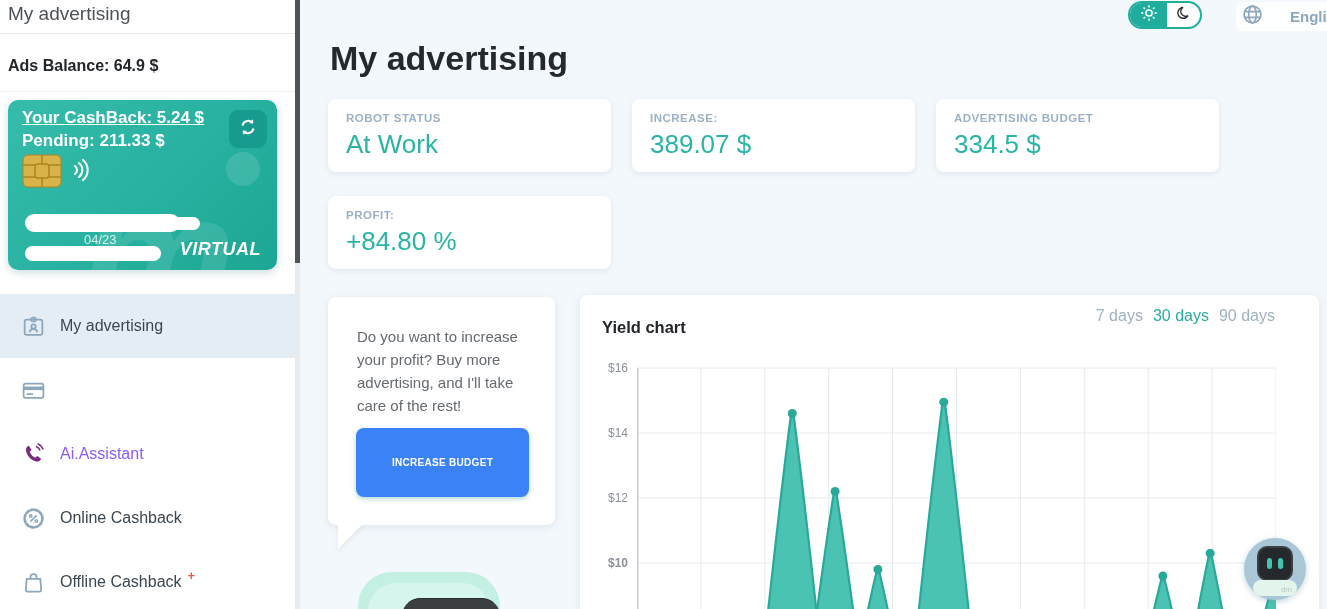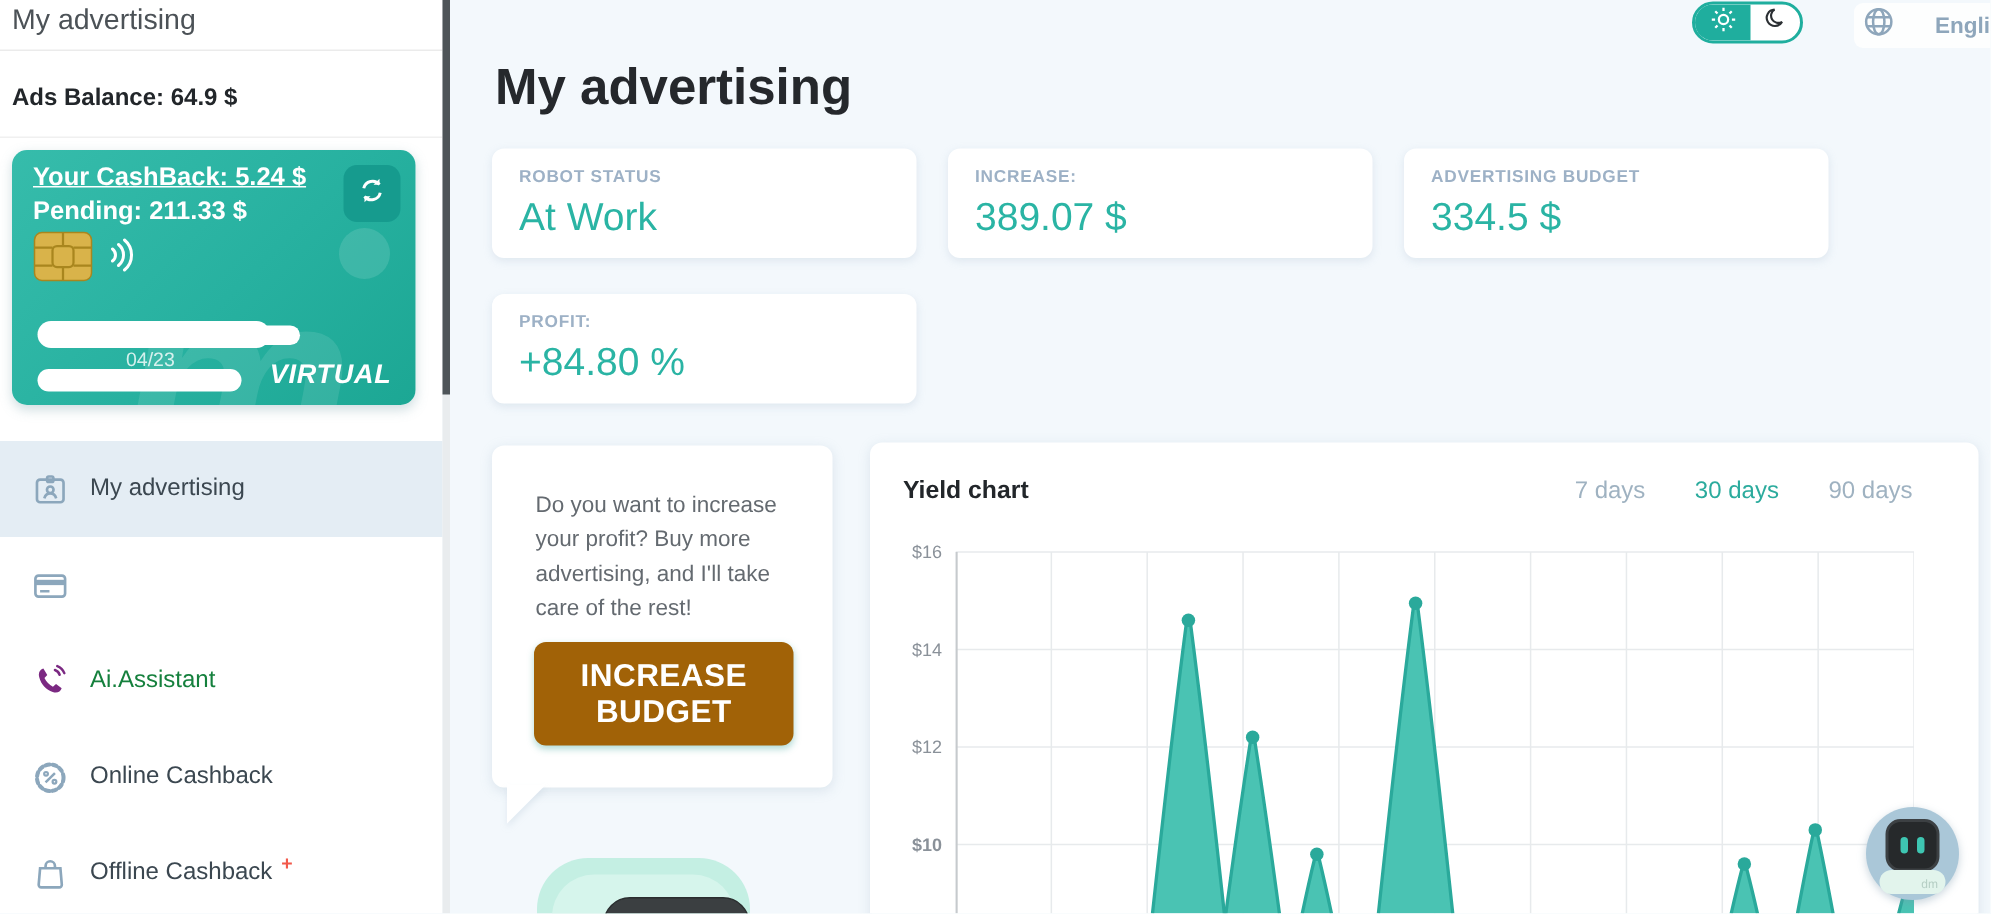--- a/index.html
+++ b/index.html
@@ -37,21 +37,21 @@
   .blob2  { left:17px; top:146px; width:136px; height:15px; border-radius:8px; }
   .cb-expiry { position:absolute; left:76px; top:132px; font-size:13px; color:rgba(255,255,255,.8); }
   .cb-virtual { position:absolute; right:16px; bottom:10px; font-size:18px; font-weight:900;
     font-style:italic; letter-spacing:.5px; }
   
   .menu { position:absolute; left:0; top:294px; width:295px; }
   .menu-item { position:relative; height:64px; display:flex; align-items:center; padding-left:20px; cursor:pointer; }
   .menu-item.active { background:#e4edf4; }
   .menu-icon { width:26px; height:26px; margin-right:14px; flex:0 0 26px; display:flex; align-items:center; justify-content:center; }
   .menu-label { font-size:16px; font-weight:500; color:#3b4750; }
-  .menu-item.purple .menu-label { color:#15803d; }
+  .menu-item.purple .menu-label { color:#8b5cf6; }
   .menu-plus { font-size:13px; color:#f2594b; margin-left:6px; position:relative; top:-7px; font-weight:bold; }
   
   .main-title { position:absolute; left:330px; top:16px; font-size:34px; font-weight:600; color:#25282c; }
   .theme-toggle { position:absolute; left:1128px; top:1px; width:74px; height:28px; border:2px solid #1fae9e;
     border-radius:15px; background:#fff; display:flex; overflow:hidden; cursor:pointer; }
   .tt-light { width:37px; height:100%; background:#1fae9e; display:flex; align-items:center; justify-content:center; }
   .tt-dark  { flex:1; display:flex; align-items:center; justify-content:center; }
   .lang { position:absolute; left:1236px; top:2px; display:flex; align-items:center; gap:7px; cursor:pointer;
     background:#fdfefe; border-radius:6px; padding:2px 6px; }
   .lang-label { font-size:15px; font-weight:bold; color:#8ea6bb;margin-left:20px; }
@@ -61,34 +61,34 @@
   .stat-label { font-size:11.5px; font-weight:bold; letter-spacing:.5px; color:#9db1c6; }
   .stat-value { font-size:26px; color:#2ab4a4; margin-top:5px; }
   #stat0 { left:328px; top:99px; }  #stat1 { left:632px; top:99px; }
   #stat2 { left:936px; top:99px; }  #stat3 { left:328px; top:196px; }
   
   .bubble { position:absolute; left:328px; top:297px; width:227px; height:228px; background:#fff;
     border-radius:8px; box-shadow:0 2px 8px rgba(150,175,195,.25); padding:28px 28px 0 29px; }
   .bubble-tail { position:absolute; left:338px; top:523px; width:0; height:0;
     border-top:26px solid #fff; border-right:26px solid transparent; filter:drop-shadow(0 3px 2px rgba(150,175,195,.2)); }
   .bubble-text { font-size:15px; line-height:23px; color:#646a70; }
-  .budget-btn { position:absolute; left:28px; top:131px; width:173px; height:69px; background:#a16207;
-    border:none; border-radius:8px; color:#fff; font-family:inherit; font-size:21px; font-weight:bold;
+  .budget-btn { position:absolute; left:28px; top:131px; width:173px; height:69px; background:#3b82f6;
+    border:none; border-radius:8px; color:#fff; font-family:inherit; font-size:10px; font-weight:bold;
     letter-spacing:.3px; line-height:24px; cursor:pointer; box-shadow:0 2px 5px rgba(30,150,135,.35); }
   
   .mascot { position:absolute; left:358px; top:572px; width:142px; height:60px; }
   .mascot-outer { position:absolute; left:0; top:0; width:142px; height:60px; background:#c4efe3; border-radius:34px 34px 0 0; }
   .mascot-inner { position:absolute; left:10px; top:11px; width:122px; height:50px; background:#d6f5ec; border-radius:28px 28px 0 0; }
   .mascot-screen { position:absolute; left:44px; top:26px; width:98px; height:40px; background:#3b3f41;
     border:1px solid #2a2d2f; border-radius:18px 18px 0 0; }
   
   .chart-card { position:absolute; left:580px; top:295px; width:739px; height:335px; background:#fff;
     border-radius:8px; box-shadow:0 2px 8px rgba(150,175,195,.25); }
   .chart-title { position:absolute; left:22px; top:23px; font-size:16.5px; font-weight:bold; color:#22262a; }
-  .chart-tabs { position:absolute; right:44px; top:24px; display:flex; gap:33px; }
+  .chart-tabs { position:absolute; right:44px; top:12px; display:flex; gap:10px; }
   .chart-tab { font-size:16px; color:#9fb2c1; cursor:pointer; }
   .chart-tab.active { color:#2bab9d; font-weight:500; }
   .y-tick { position:absolute; width:40px; text-align:right; font-size:12px; color:#8a9199; }
   .plot-svg { position:absolute; left:57px; top:65px; }
   
   .fab { position:absolute; left:1244px; top:538px; width:62px; height:62px; border-radius:50%;
     background:#aac7d8; cursor:pointer; box-shadow:0 2px 6px rgba(120,150,170,.4); }
   .fab-head { position:absolute; left:13px; top:8px; width:36px; height:35px; background:#26292b;
     border-radius:10px; border:2px solid #3c4043; }
   .fab-eye { position:absolute; top:10px; width:5px; height:11px; border-radius:3px; background:#3ec6b2; }

